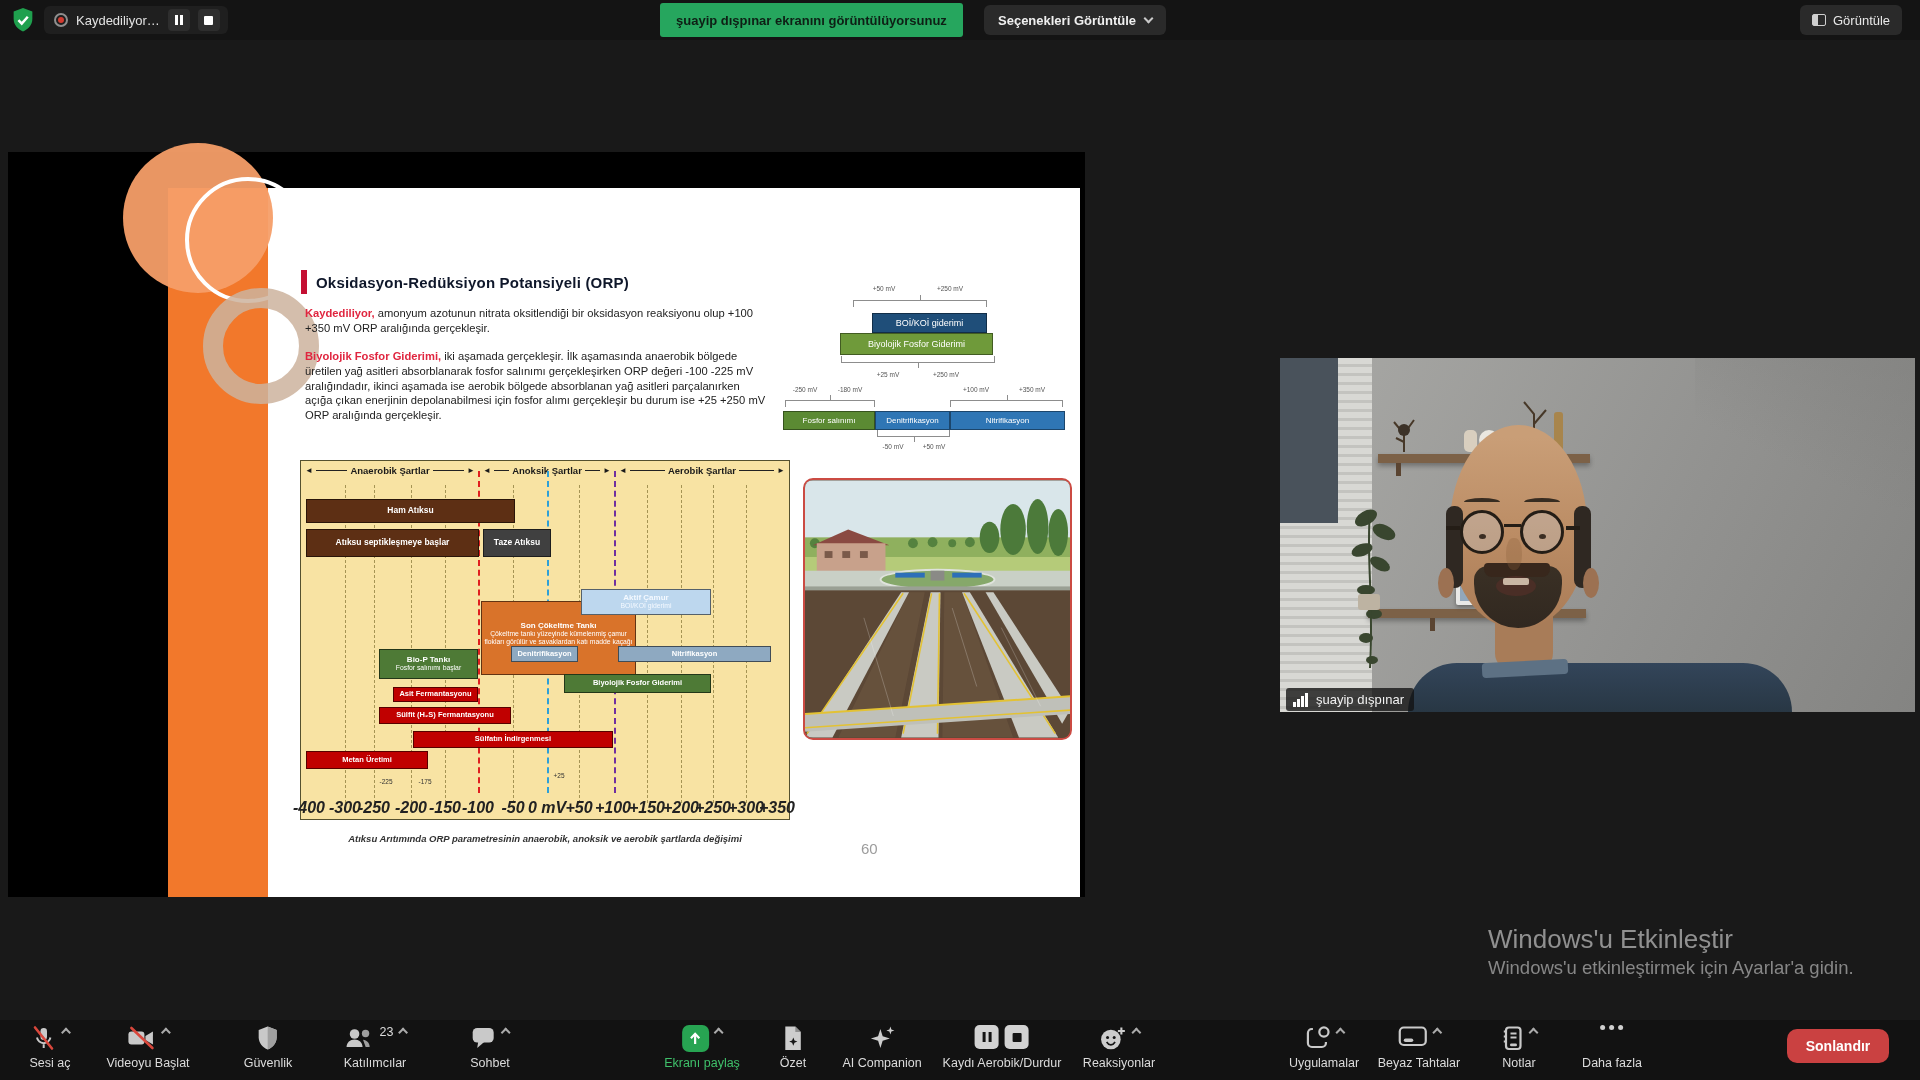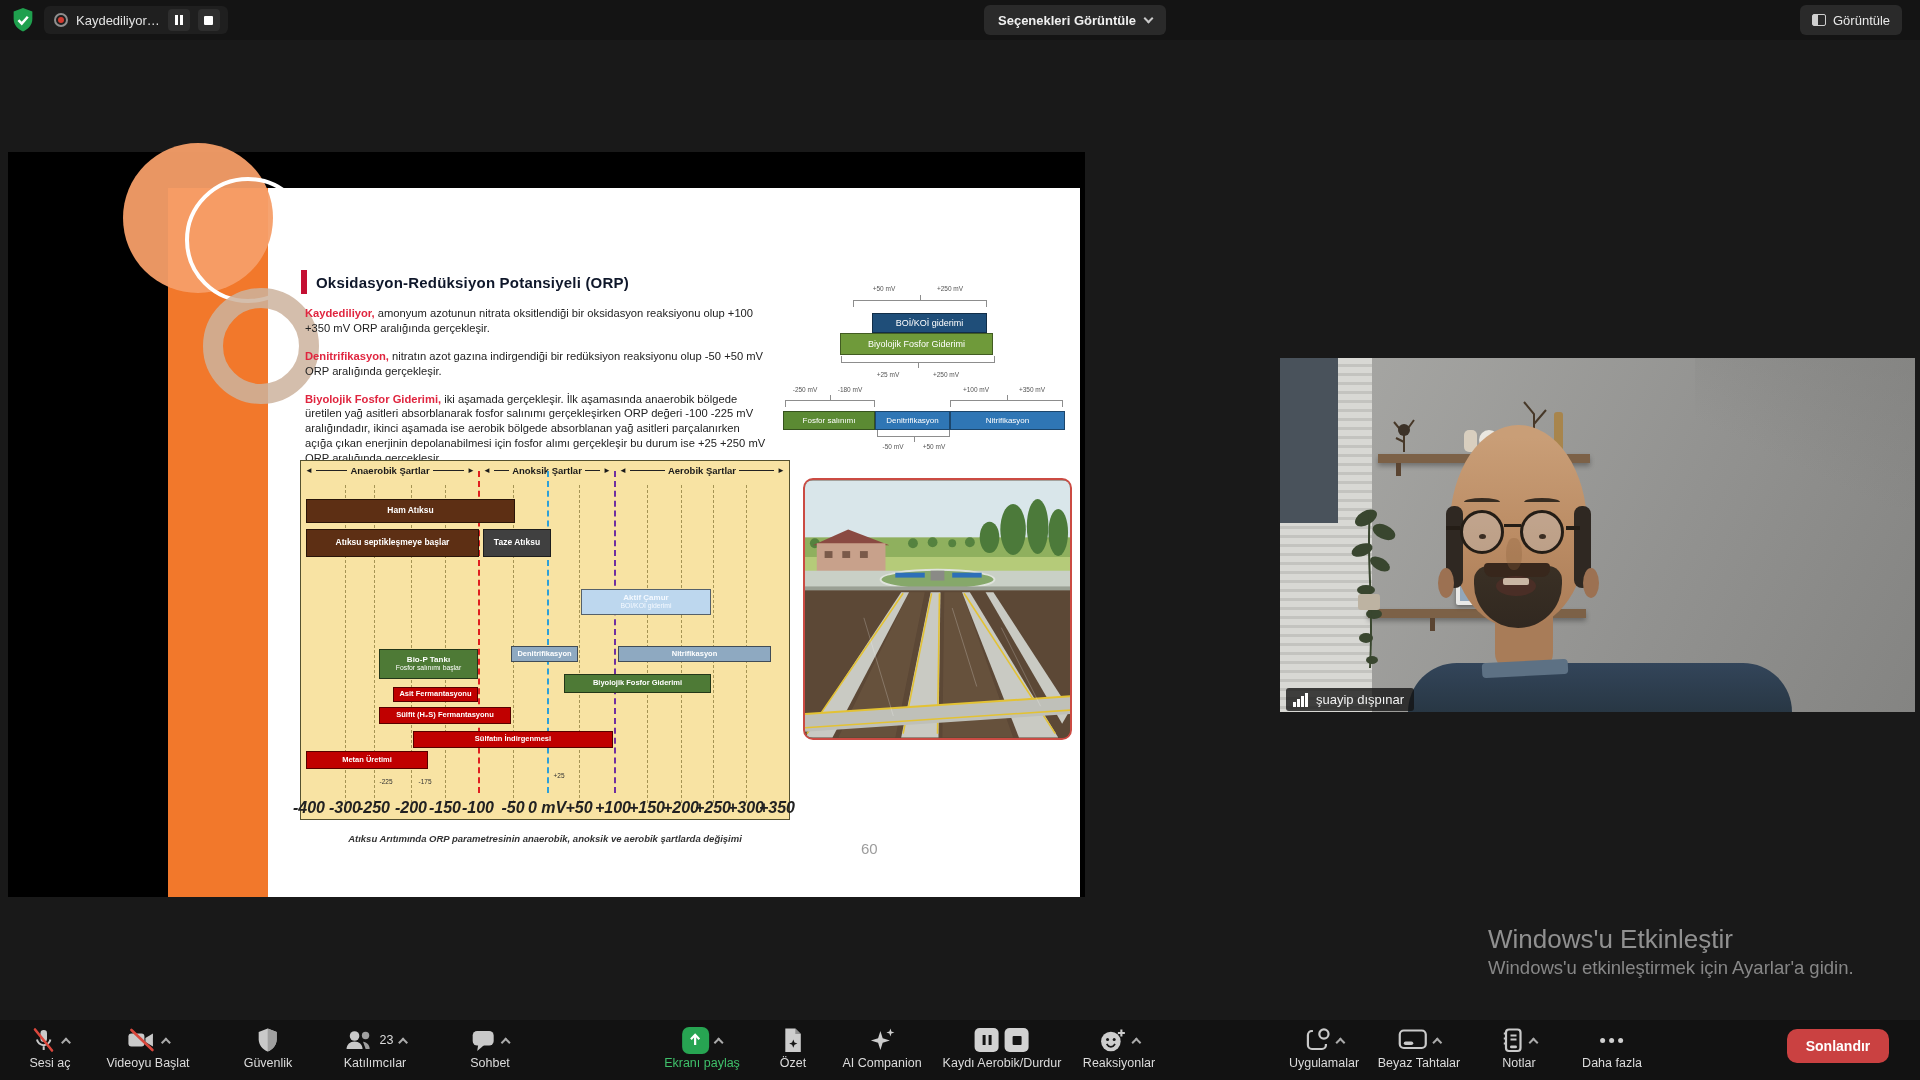--- a/index.html
+++ b/index.html
@@ -120,21 +120,21 @@
   .ab{display:inline-block;width:2.5px;background:#fff;margin-right:1.5px;vertical-align:bottom;}
 
   
   #wm1{position:absolute;left:1488px;top:924px;font-size:26px;font-weight:300;color:#909090;}
   #wm2{position:absolute;left:1488px;top:957px;font-size:18.5px;font-weight:300;color:#878787;}
 
   
   #toolbar{position:absolute;left:0;top:1020px;width:1920px;height:60px;background:#121212;}
   .titem{position:absolute;top:5px;transform:translateX(-50%);display:flex;flex-direction:column;
     align-items:center;gap:2px;color:#dcdcdc;font-size:12.5px;cursor:pointer;white-space:nowrap;}
-  .ticon{height:30px;display:flex;align-items:center;gap:6px;}
+  .ticon{height:30px;display:flex;gap:6px;}
   .tlabel{line-height:1;}
   .accent .tlabel{color:#3fc06a;}
   .share-ic{width:27px;height:27px;background:#27a452;border-radius:7px;display:flex;align-items:center;justify-content:center;}
   .rc-sq{width:24px;height:24px;background:#d2d2d2;border-radius:5px;display:flex;align-items:center;justify-content:center;gap:3px;}
   .rc-p{width:3px;height:10px;background:#141414;}
   .rc-s{width:9px;height:9px;background:#141414;border-radius:1px;}
   .dots{display:flex;gap:4px;}
   .dots i{width:5px;height:5px;border-radius:50%;background:#cfcfcf;}
   #end-btn{position:absolute;left:1787px;top:9px;width:102px;height:34px;background:#ca4141;border-radius:10px;
     display:flex;align-items:center;justify-content:center;color:#fff;font-weight:bold;font-size:14px;cursor:pointer;}
@@ -155,20 +155,21 @@
         </span>
       <span>Kaydediliyor…</span>
       <span class="tb-sq">
           <span class="pause-bar"></span>
           <span class="pause-bar"></span>
         </span>
       <span class="tb-sq">
           <span class="stop-sq"></span>
         </span>
     </div>
+    <div id="share-banner">şuayip dışpınar ekranını görüntülüyorsunuz</div>
     <div id="options-btn">
       <span>Seçenekleri Görüntüle</span>
         <span class="chev-down"></span>
     </div>
     <div id="view-btn">
       <span class="view-ic"></span>
       <span>Görüntüle</span>
     </div>
   </div>
 
@@ -181,21 +182,20 @@
         <div class="ob-ring-tan"></div>
       </div>
 
       <div id="slide-title-row">
         <div id="title-bar"></div>
         <div id="slide-title">Oksidasyon-Redüksiyon Potansiyeli (ORP)</div>
       </div>
 
       <div id="slide-paras">
         <p><b class="lead">Kaydediliyor,</b><span> amonyum azotunun nitrata oksitlendiği bir oksidasyon reaksiyonu olup +100 +350 mV ORP aralığında gerçekleşir.</span></p>
-        <p><b class="lead">Denitrifikasyon,</b><span> nitratın azot gazına indirgendiği bir redüksiyon reaksiyonu olup -50 +50 mV ORP aralığında gerçekleşir.</span></p>
         <p><b class="lead">Biyolojik Fosfor Giderimi,</b><span> iki aşamada gerçekleşir. İlk aşamasında ana­erobik bölgede üretilen yağ asitleri absorblanarak fosfor salınımı gerçekleşirken ORP değeri -100 -225 mV aralığındadır, ikinci aşamada ise aerobik bölgede absorblanan yağ asitleri parçalanırken açığa çıkan enerjinin depolanabilmesi için fosfor alımı gerçekleşir bu durum ise +25 +250 mV ORP aralığında gerçekleşir.</span></p>
       </div>
 
       <div id="rdiag">
         <span class="rl" style="left:101px;top:2px">+50 mV</span>
         <span class="rl" style="left:167px;top:2px">+250 mV</span>
         <div class="brk" style="left:70px;top:17px;width:134px">
             <i></i>
           </div>
         <div class="rbar" style="left:89px;top:30px;width:115px;height:20px;background:#1f4e79;font-size:9px">BOİ/KOİ giderimi</div>
@@ -259,20 +259,26 @@
           <div class="gl" style="left:380px"></div>
         <div class="gl" style="left:412px"></div>
           <div class="gl" style="left:445px"></div>
         <div class="vline" style="left:177px;border-left:2.5px dashed #e01f1f"></div>
         <div class="vline" style="left:246px;border-left:2.5px dashed #2da0d8"></div>
         <div class="vline" style="left:313px;border-left:2.5px dashed #7030a0"></div>
 
         <div class="cbar" style="left:5px;top:38px;width:209px;height:24px;background:#5d2f14">Ham Atıksu</div>
         <div class="cbar" style="left:5px;top:68px;width:173px;height:28px;background:#5d2f14">Atıksu septikleşmeye başlar</div>
         <div class="cbar" style="left:182px;top:68px;width:68px;height:28px;background:#404040">Taze Atıksu</div>
+        <div class="cbar" style="left:180px;top:140px;width:155px;height:74px;background:#d9732a">
+          <div>
+              <div class="cbar-t">Son Çökeltme Tankı</div>
+              <div class="cbar-d">Çökeltme tankı yüzeyinde kümelenmiş çamur flokları görülür ve savaklardan katı madde kaçağı gözlenir</div>
+            </div>
+        </div>
         <div class="cbar" style="left:280px;top:128px;width:130px;height:26px;background:#bdd7ee;color:#f4f9ff">
           <div>
               <div class="cbar-t">Aktif Çamur</div>
               <div class="cbar-d">BOİ/KOİ giderimi</div>
             </div>
         </div>
         <div class="cbar" style="left:210px;top:185px;width:67px;height:16px;background:#8ea9c1;font-size:7.5px">Denitrifikasyon</div>
         <div class="cbar" style="left:317px;top:185px;width:153px;height:16px;background:#8ea9c1;font-size:7.5px">Nitrifikasyon</div>
         <div class="cbar" style="left:78px;top:188px;width:99px;height:30px;background:#4e7a36">
           <div>

